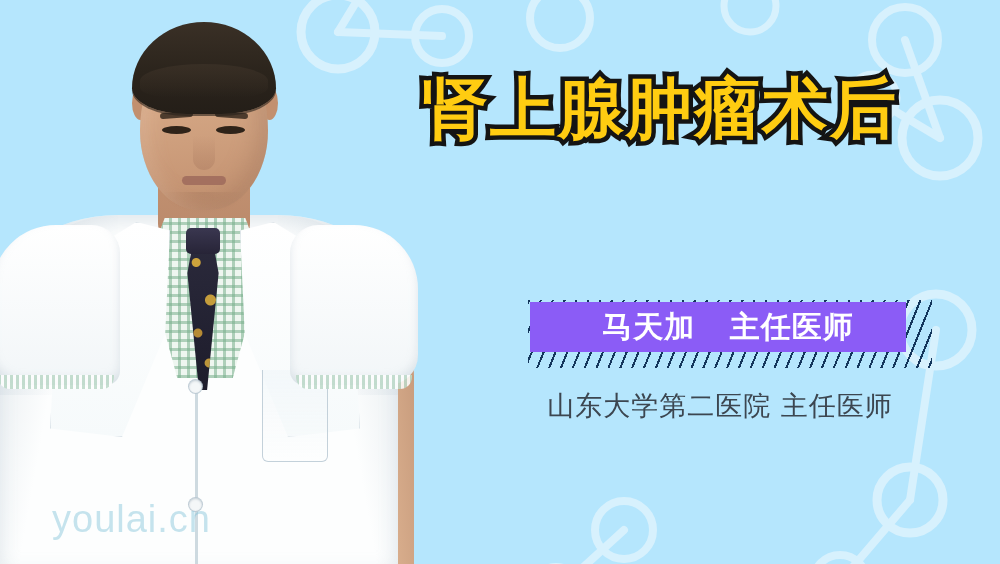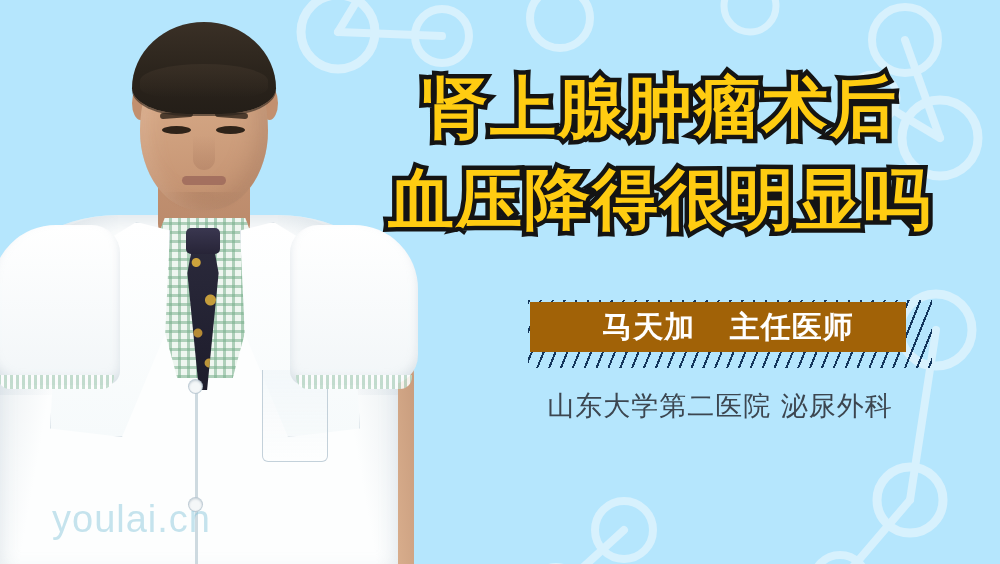--- a/index.html
+++ b/index.html
@@ -176,42 +176,42 @@
     position:absolute; left:172px; top:192px; width:84px; height:22px;
     background:radial-gradient(ellipse at 50% 0, rgba(160,116,90,.35), rgba(0,0,0,0) 70%);
   }
 
   
   .title-block {
     position:absolute; left:360px; top:62px; width:600px;
     text-align:center;
   }
   .title-line {
-    font-family:Liberation Serif, serif;
+    font-family:Liberation Sans, sans-serif;
     font-weight:700;
     font-size:66px;
     line-height:92px;
     letter-spacing:2px;
     color:#ffcc11;
     -webkit-text-stroke:9px #141414;
     paint-order:stroke fill;
     white-space:nowrap;
   }
 
   
   .hatch {
     position:absolute;
     left:528px; top:300px; width:404px; height:68px;
     background:repeating-linear-gradient(112deg,
       #14365c 0 2px, rgba(0,0,0,0) 2px 11px);
   }
   .name-bar {
     position:absolute;
     left:530px; top:302px; width:376px; height:50px;
-    background:#a16207;
+    background:#8b5cf6;
     display:flex; align-items:center; justify-content:center;padding-left:20px;
   }
   .name-bar .name-text {
     font-family:"DejaVu Sans", sans-serif;
     font-weight:700;
     font-size:30px;
     color:#ffffff;
     letter-spacing:1px;
     white-space:pre;
   }
@@ -301,25 +301,24 @@
     <div class="brow r"></div>
     <div class="eye l"></div>
     <div class="eye r"></div>
     <div class="nose"></div>
     <div class="mouth"></div>
     <div class="hair"></div>
   </div>
 
   <div class="title-block">
     <div class="title-line">肾上腺肿瘤术后</div>
-    <div class="title-line">血压降得很明显吗</div>
   </div>
 
   <div class="hatch"></div>
   <div class="name-bar">
     <span class="name-text">马天加   主任医师</span>
   </div>
 
-  <div class="hospital">山东大学第二医院 泌尿外科</div>
+  <div class="hospital">山东大学第二医院 主任医师</div>
 
   <div class="watermark">youlai.cn</div>
 
 </div>
 
 </body></html>

